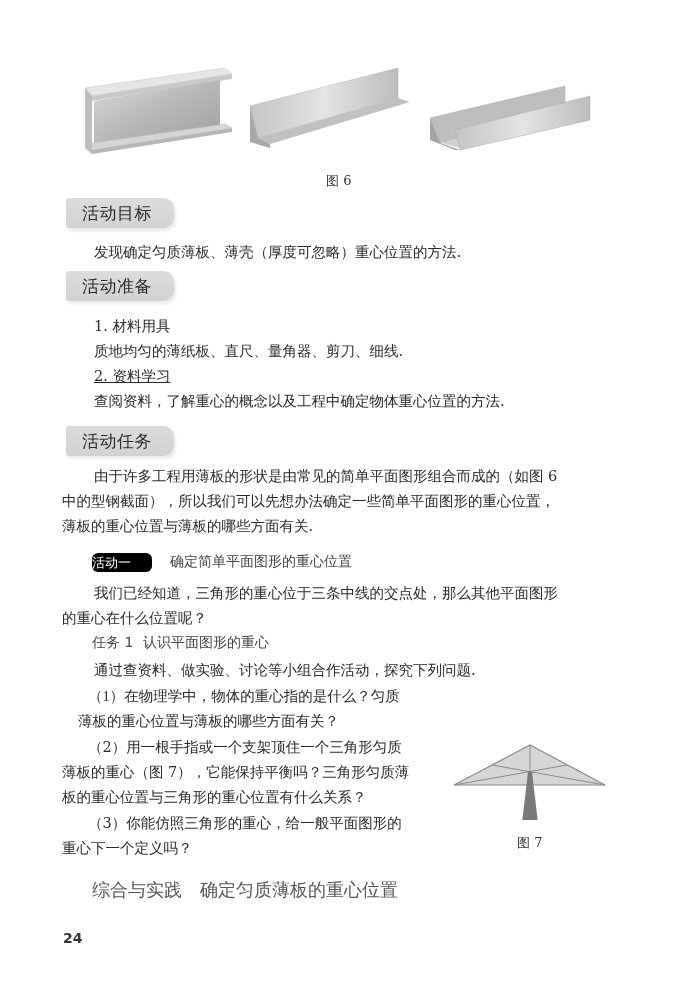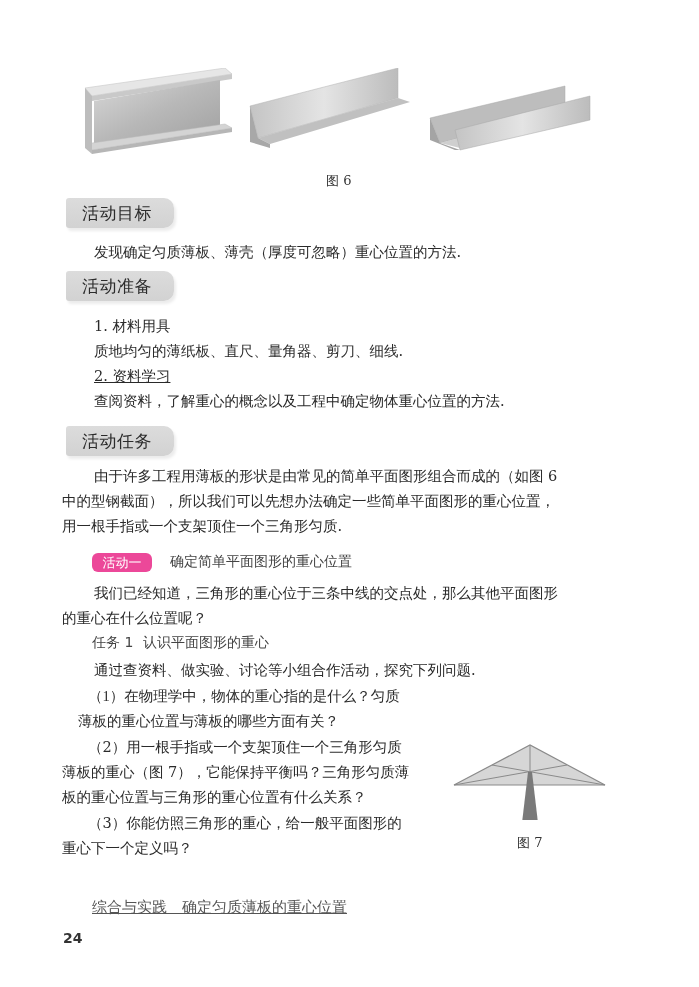--- a/index.html
+++ b/index.html
@@ -23,38 +23,38 @@
       font-family: "DejaVu Sans", "Liberation Sans", sans-serif;
       font-size: 17px; line-height: 30px; color: #2c2c2c;
       padding-left: 16px; box-sizing: border-box; letter-spacing: 0.5px;
     }
     .p {
       font-size: 14.5px; line-height: 22px; color: #2a2a2a;
       white-space: nowrap;
     }
     .badge {
       left: 92px; top: 553px; width: 60px; height: 19px;
-      background: #ec4899; border-radius: 6px;
+      background: #000000; border-radius: 6px;
       color: #ffffff; font-family: "DejaVu Sans", sans-serif;
-      font-size: 13px; line-height: 19px; text-align: center;
+      font-size: 13px; line-height: 19px; 
     }
     .sub-title {
       font-family: "DejaVu Sans", sans-serif; font-size: 14px; color: #444;
     }
     .task {
       font-family: "DejaVu Sans", sans-serif; font-size: 14px; color: #444;
     }
     .footer-num {
       left: 63px; top: 930px;
       font-family: "DejaVu Sans", sans-serif; font-weight: bold;
       font-size: 14px; color: #333;
     }
     .footer-txt {
-      left: 92px; top: 898px;
-      font-size: 15px; color: #555; white-space: pre; text-decoration: underline;
+      left: 92px; top: 878px;
+      font-size: 18px; color: #555; white-space: pre;
     }
   </style>
 </head>
 <body>
 
 <div class="abs figs">
   <svg width="520" height="95" viewBox="0 0 520 95">
     <defs>
       <linearGradient id="g1" x1="0" y1="0" x2="1" y2="1">
         <stop offset="0" stop-color="#d8d8d8"></stop>
@@ -98,21 +98,21 @@
 
 <div class="abs sec-head" style="top:271px;">活动准备</div>
 <div class="abs p" style="left:94px; top:315px;">1. 材料用具</div>
 <div class="abs p" style="left:94px; top:340px;">质地均匀的薄纸板、直尺、量角器、剪刀、细线.</div>
 <div class="abs p" style="left:94px; top:365px;text-decoration:underline;">2. 资料学习</div>
 <div class="abs p" style="left:94px; top:390px;">查阅资料，了解重心的概念以及工程中确定物体重心位置的方法.</div>
 
 <div class="abs sec-head" style="top:426px;">活动任务</div>
 <div class="abs p" style="left:94px; top:465px;">由于许多工程用薄板的形状是由常见的简单平面图形组合而成的（如图 6</div>
 <div class="abs p" style="left:62px; top:490px;">中的型钢截面），所以我们可以先想办法确定一些简单平面图形的重心位置，</div>
-<div class="abs p" style="left:62px; top:515px;">用一根手指或一个支架顶住一个三角形匀质.</div>
+<div class="abs p" style="left:62px; top:515px;">薄板的重心位置与薄板的哪些方面有关.</div>
 
 <div class="abs badge">活动一</div>
 <div class="abs sub-title" style="left:170px; top:553px;">确定简单平面图形的重心位置</div>
 <div class="abs p" style="left:94px; top:582px;">我们已经知道，三角形的重心位于三条中线的交点处，那么其他平面图形</div>
 <div class="abs p" style="left:62px; top:607px;">的重心在什么位置呢？</div>
 
 <div class="abs task" style="left:92px; top:634px;">任务 1</div>
 <div class="abs task" style="left:143px; top:634px;">认识平面图形的重心</div>
 <div class="abs p" style="left:94px; top:659px;">通过查资料、做实验、讨论等小组合作活动，探究下列问题.</div>
 

